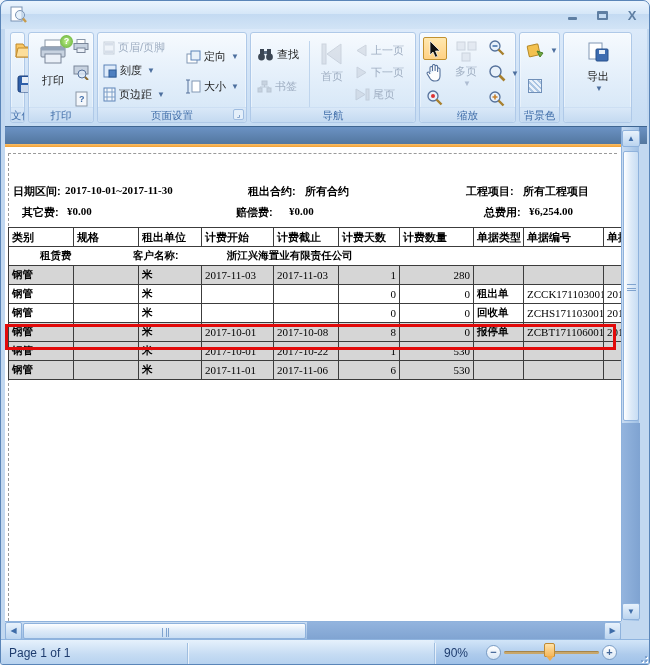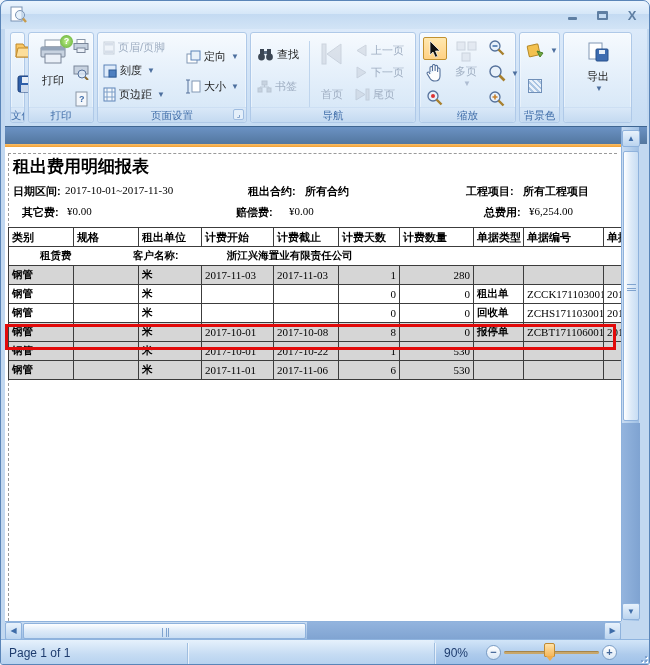--- a/index.html
+++ b/index.html
@@ -38,21 +38,21 @@
   
   .band{position:absolute;left:4px;top:125px;width:642px;height:18px;
     background:linear-gradient(#6B92C4,#53779F);border-top:1px solid #3E6591;}
   .accent{position:absolute;left:4px;top:143px;width:616px;height:3px;background:linear-gradient(#FBC06A,#F2A033);}
   
   .page{position:absolute;left:4px;top:146px;width:616px;height:474px;background:#fff;overflow:hidden;}
   .margins{position:absolute;left:3px;top:6px;width:609px;height:468px;
     border-top:1px dashed #9a9a9a;border-left:1px dashed #9a9a9a;}
   .rtitle{position:absolute;left:8px;top:8px;font-size:17px;font-weight:bold;color:#000;}
   .ilabel{position:absolute;font-size:11px;font-weight:bold;color:#000;white-space:nowrap;}
-  .ivalue{position:absolute;font-size:11px;font-weight:normal;color:#000;
+  .ivalue{position:absolute;font-size:11px;font-weight:bold;color:#000;
     font-family:"Liberation Serif","DejaVu Serif",serif;white-space:nowrap;}
   table.rpt{position:absolute;left:3px;top:80px;width:653px;border-collapse:collapse;table-layout:fixed;}
   .rpt td,.rpt th{border:1px solid #3c3c3c;height:19px;padding:0 3px;font-size:11px;overflow:hidden;white-space:nowrap;}
   .rpt th{font-weight:bold;text-align:left;background:#fff;color:#000;}
   .rpt td{font-family:"Liberation Serif","DejaVu Serif",serif;color:#000;}
   .rpt td.cjk{font-family:"Liberation Sans","DejaVu Sans",sans-serif;font-weight:bold;font-size:10.5px;}
   .rpt tr.shade td{background:#D6D6D6;}
   .rpt td.num{text-align:right;}
   .grouprow td{border-left:1px solid #3c3c3c;border-right:1px solid #3c3c3c;font-weight:bold;
     font-family:"Liberation Sans","DejaVu Sans",sans-serif;font-size:10.5px;}
@@ -250,21 +250,21 @@
           <path d="M7.5 5v2M3 8V7h9v1" stroke="#8D99A9" fill="none"></path>
         </svg>
         <span class="tlabel dis">书签</span>
       </div>
       <div style="position:absolute;left:58px;top:8px;width:1px;height:66px;background:#BFD5ED"></div>
       <div class="bigbtn dis" style="left:64px;top:8px;width:34px">
         <svg width="26" height="26" viewBox="0 0 26 26">
           <rect x="3" y="3" width="4" height="20" fill="#C3CAD6" stroke="#A2ABBA"></rect>
           <path d="M22 3v20L8 13z" fill="#C3CAD6" stroke="#A2ABBA"></path>
         </svg>
-        <span class="tlabel dis" style="margin-top:20px">首页</span>
+        <span class="tlabel dis" style="margin-top:2px">首页</span>
       </div>
       <div class="rowbtn dis" style="left:104px;top:10px">
         <svg width="13" height="13" viewBox="0 0 13 13">
           <path d="M11 1v11L2 6.5z" fill="#C3CAD6" stroke="#A2ABBA"></path>
           </svg>
         <span class="tlabel dis">上一页</span>
       </div>
       <div class="rowbtn dis" style="left:104px;top:32px">
         <svg width="13" height="13" viewBox="0 0 13 13">
           <path d="M2 1v11l9-5.5z" fill="#C3CAD6" stroke="#A2ABBA"></path>
@@ -359,21 +359,20 @@
       </div>
       <div class="glabel"></div>
     </div>
   </div>
 
   <div class="band"></div>
   <div class="accent"></div>
 
   <div class="page">
     <div class="margins"></div>
-    <div class="rtitle">租出费用明细报表</div>
 
     <div class="ilabel" style="left:8px;top:37px">日期区间:</div>
     <div class="ivalue" style="left:60px;top:37px">2017-10-01~2017-11-30</div>
     <div class="ilabel" style="left:243px;top:37px">租出合约:</div>
     <div class="ilabel" style="left:300px;top:37px">所有合约</div>
     <div class="ilabel" style="left:461px;top:37px">工程项目:</div>
     <div class="ilabel" style="left:518px;top:37px">所有工程项目</div>
 
     <div class="ilabel" style="left:17px;top:58px">其它费:</div>
     <div class="ivalue" style="left:62px;top:58px">¥0.00</div>

